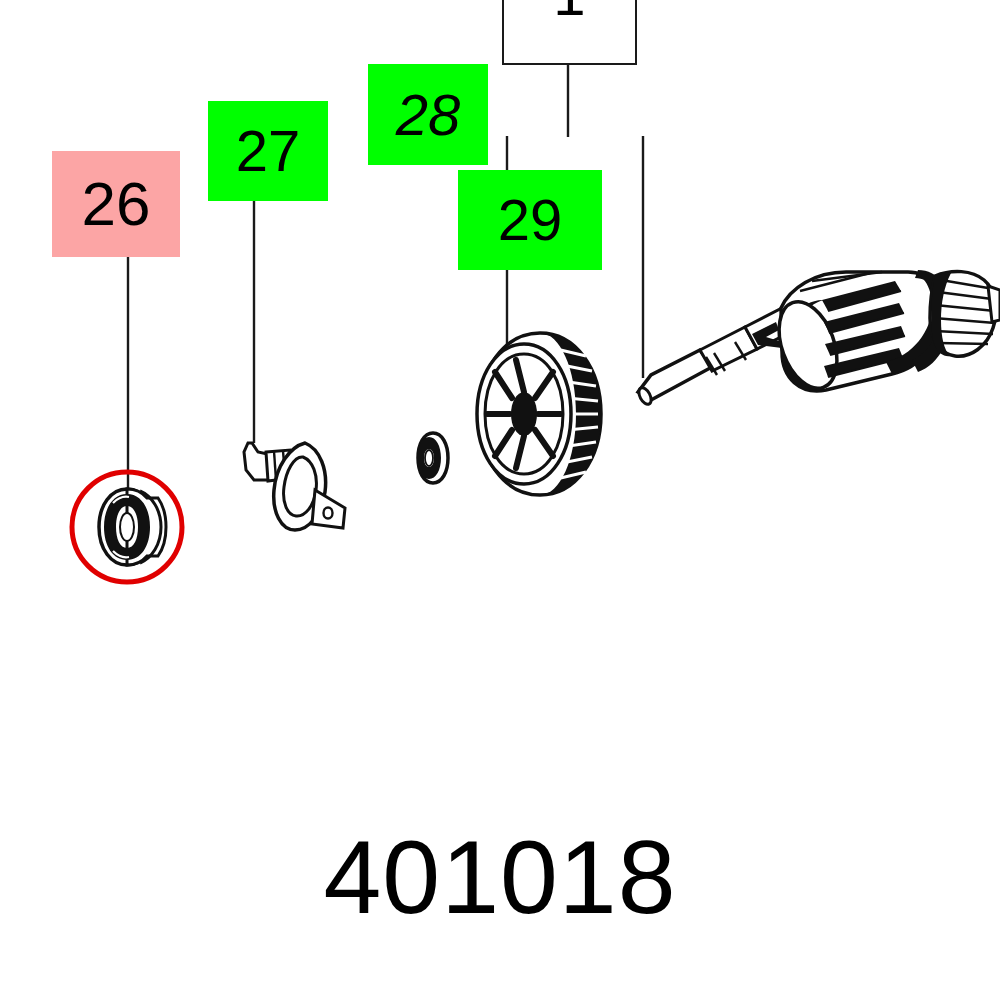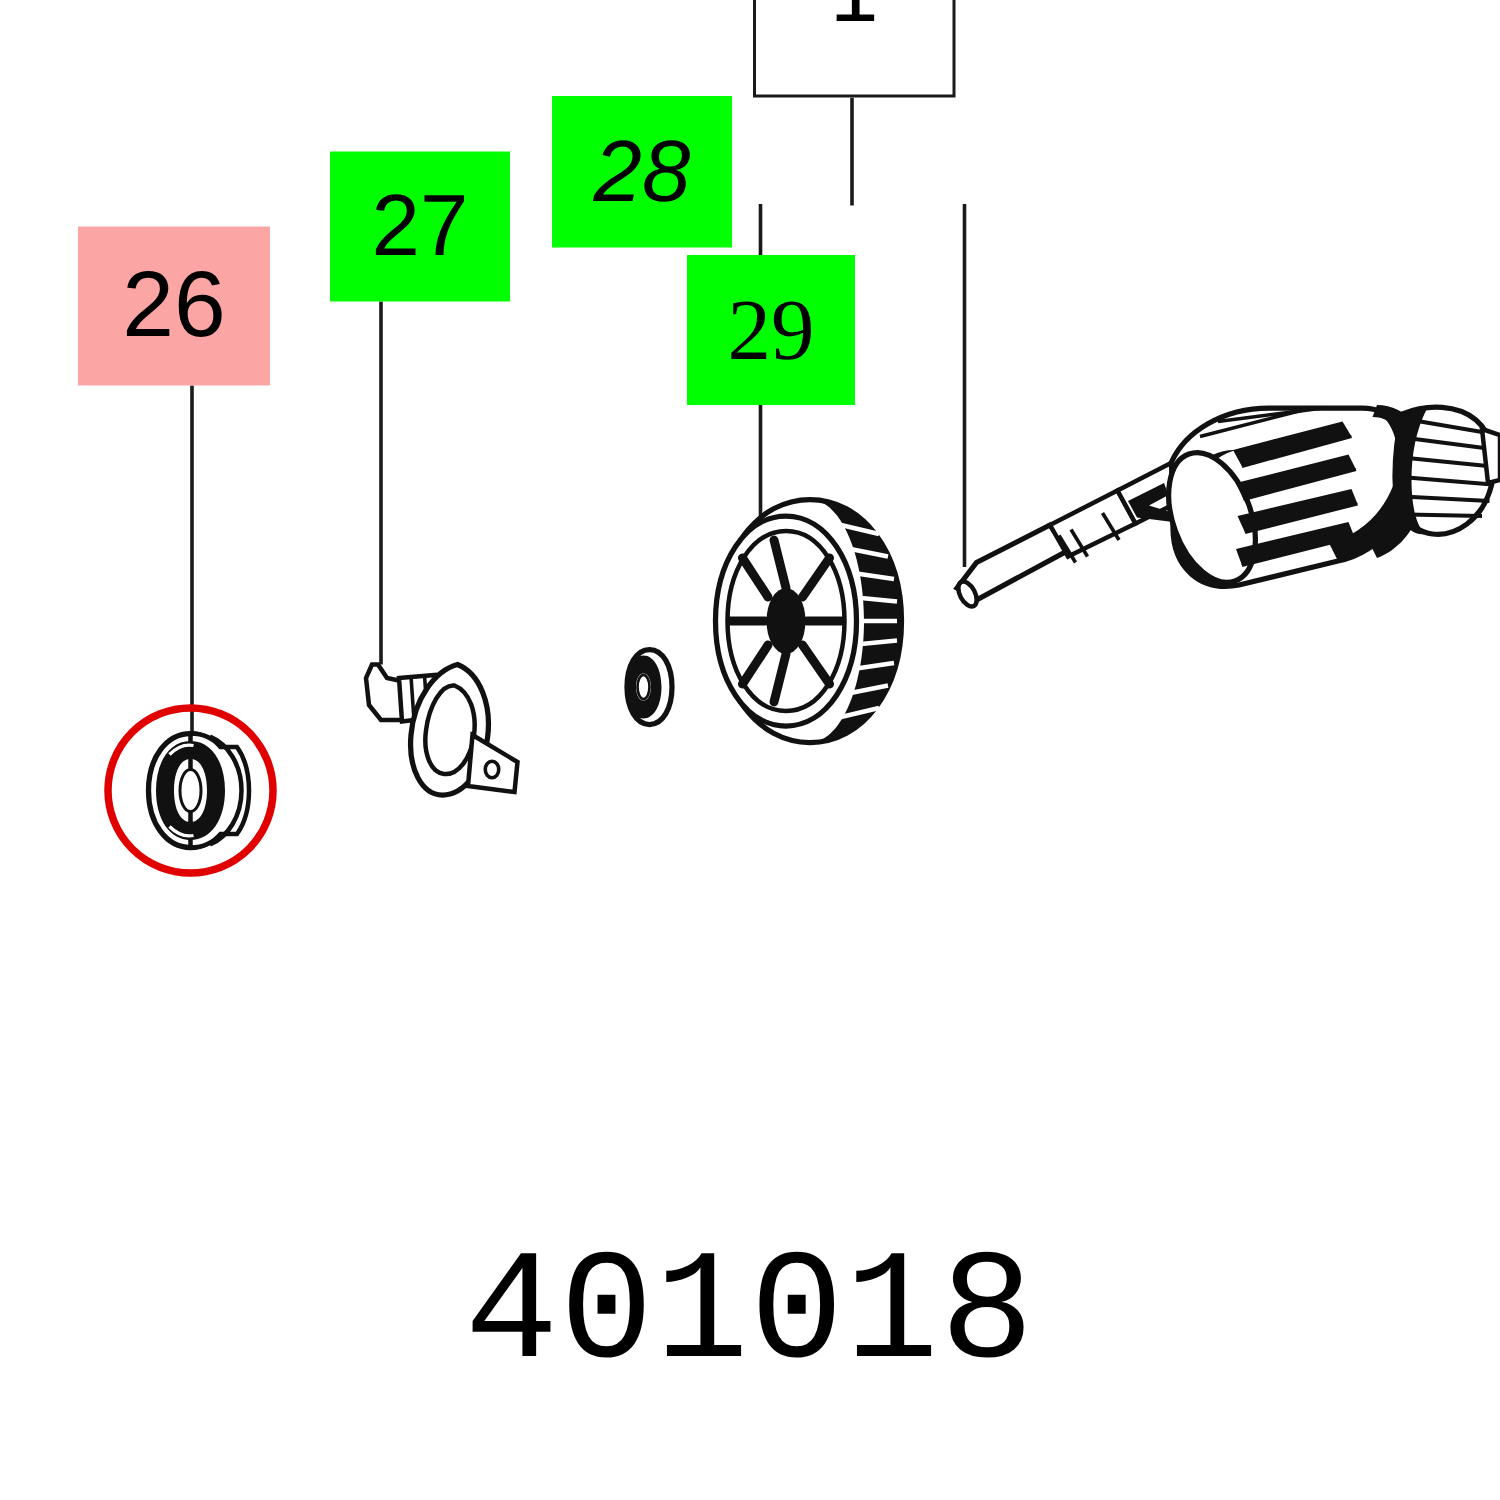--- a/index.html
+++ b/index.html
@@ -42,21 +42,21 @@
     border: 2px solid #1a1a1a;
     align-items: flex-start;
     justify-content: center;
   }
   #caption {
     position: absolute;
     left: 0;
     top: 818px;
     width: 1000px;
     text-align: center;
-    font-family: Liberation Mono, monospace;
+    font-family: Liberation Sans, sans-serif;
     font-size: 104px;
     font-weight: 400;
     letter-spacing: 1px;
     color: #000000;
     user-select: none;
   }
 </style>
 </head>
 <body>
 
@@ -233,27 +233,27 @@
   </svg>
 
   <div class="callout-box callout-white" style="left:502px; top:-46px; width:135px; height:111px; font-size:58px; padding-top:10px;">
     <span>1</span>
   </div>
 
   <div class="callout-box callout-red" style="left:52px; top:151px; width:128px; height:106px; font-size:62px;">
     <span>26</span>
   </div>
 
-  <div class="callout-box callout-green" style="left:208px; top:101px; width:120px; height:100px; font-size:58px;margin-left:12px;">
+  <div class="callout-box callout-green" style="left:208px; top:101px; width:120px; height:100px; font-size:58px;">
     <span>27</span>
   </div>
 
   <div class="callout-box callout-green" style="left:368px; top:64px; width:120px; height:101px; font-size:58px;font-style:italic;">
     <span>28</span>
   </div>
 
-  <div class="callout-box callout-green" style="left:458px; top:170px; width:112px; height:100px; font-size:58px;font-family:Liberation Serif, serif;">
+  <div class="callout-box callout-green" style="left:458px; top:170px; width:144px; height:100px; font-size:58px;">
     <span>29</span>
   </div>
 
   <div id="caption">401018</div>
 
 </div>
 
 </body></html>

